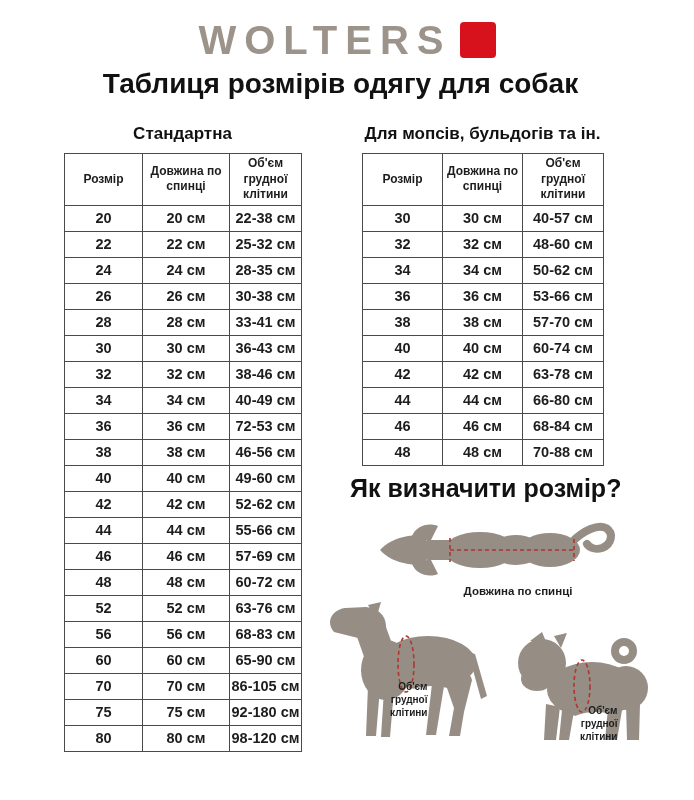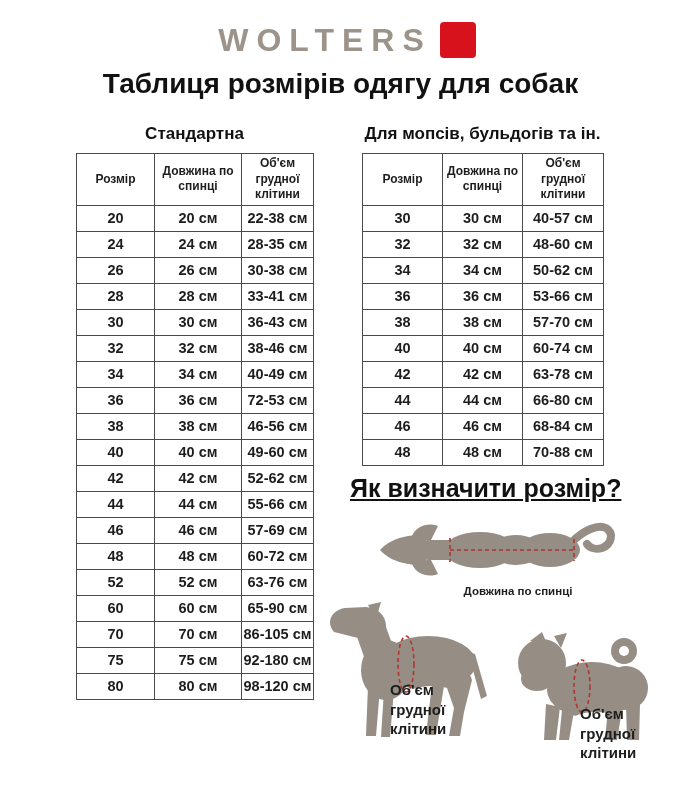--- a/index.html
+++ b/index.html
@@ -17,37 +17,37 @@
     color:var(--text-black);
   }
   #page{position:absolute;inset:0;}
 
   
   .logo-row{
     position:absolute;top:16px;left:0;width:694px;height:48px;
     display:flex;align-items:center;justify-content:center;
   }
   .logo-text{
-    font-size:32px;font-weight:700;letter-spacing:8px;
+    font-size:40px;font-weight:700;letter-spacing:8px;
     color:var(--logo-gray);line-height:1;
   }
   .logo-square{
     display:inline-block;width:36px;height:36px;margin-left:8px;
     background:var(--brand-red);border-radius:4px;
   }
 
   
   .page-title{
     position:absolute;top:68px;left:0;width:681px;
     text-align:center;font-size:28px;font-weight:700;color:#111;
   }
 
   
   .size-table{position:absolute;top:124px;}
-  .size-table.left{left:76px;width:237px;}
+  .size-table.left{left:64px;width:237px;}
   .size-table.right{left:362px;width:241px;}
   .table-caption{
     font-size:17px;font-weight:700;text-align:center;
     margin-bottom:9px;color:#111;
   }
   table{
     border-collapse:collapse;width:100%;table-layout:fixed;
   }
   th,td{
     border:1px solid #4a4a4a;text-align:center;vertical-align:middle;
@@ -60,32 +60,32 @@
   .size-table.left col.c3{width:72px;}
   .size-table.right col.c1{width:80px;}
   .size-table.right col.c2{width:80px;}
   .size-table.right col.c3{width:81px;}
 
   
   .guide-title{
     position:absolute;top:474px;left:350px;width:266px;
     text-align:center;font-size:25px;font-weight:700;color:#111;
     white-space:nowrap;
-    text-decoration:underline;
   }
   .dog-top{position:absolute;left:378px;top:518px;width:240px;height:64px;}
   .back-label{
     position:absolute;left:398px;top:585px;width:240px;
     text-align:center;font-size:11.5px;font-weight:700;
   }
   .dog-side{position:absolute;left:328px;top:602px;width:160px;height:140px;}
   .dog-bulldog{position:absolute;left:512px;top:630px;width:148px;height:114px;}
   .chest-label{
-    position:absolute;font-size:15px;font-weight:700;line-height:1.3;
+    position:absolute;font-size:10px;font-weight:700;line-height:1.3;
     color:var(--text-black);
+    text-align:right;
   }
   .dog-side .chest-label{left:62px;top:78px;}
   .dog-bulldog .chest-label{left:68px;top:74px;}
 
   svg{display:block;width:100%;height:100%;}
   .sil{fill:var(--silhouette-gray);}
   .sil-stroke{stroke:var(--silhouette-gray);fill:none;}
   .cut{fill:#fff;}
   .measure{
     stroke:var(--measure-red);fill:none;
@@ -119,20 +119,25 @@
           <th>Об'єм грудної клітини</th>
         </tr>
       </thead>
       <tbody>
           <tr>
             <td>20</td>
             <td>20 см</td>
             <td>22-38 см</td>
           </tr>
           <tr>
+            <td>22</td>
+            <td>22 см</td>
+            <td>25-32 см</td>
+          </tr>
+          <tr>
             <td>24</td>
             <td>24 см</td>
             <td>28-35 см</td>
           </tr>
           <tr>
             <td>26</td>
             <td>26 см</td>
             <td>30-38 см</td>
           </tr>
           <tr>
@@ -187,20 +192,25 @@
           </tr>
           <tr>
             <td>48</td>
             <td>48 см</td>
             <td>60-72 см</td>
           </tr>
           <tr>
             <td>52</td>
             <td>52 см</td>
             <td>63-76 см</td>
+          </tr>
+          <tr>
+            <td>56</td>
+            <td>56 см</td>
+            <td>68-83 см</td>
           </tr>
           <tr>
             <td>60</td>
             <td>60 см</td>
             <td>65-90 см</td>
           </tr>
           <tr>
             <td>70</td>
             <td>70 см</td>
             <td>86-105 см</td>

